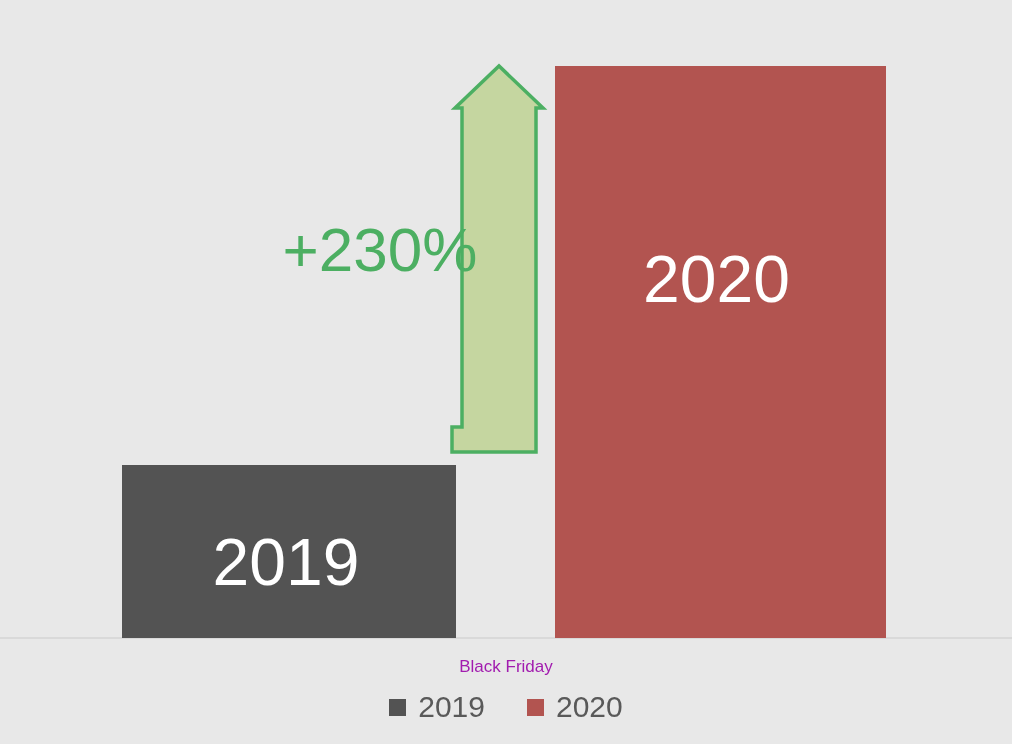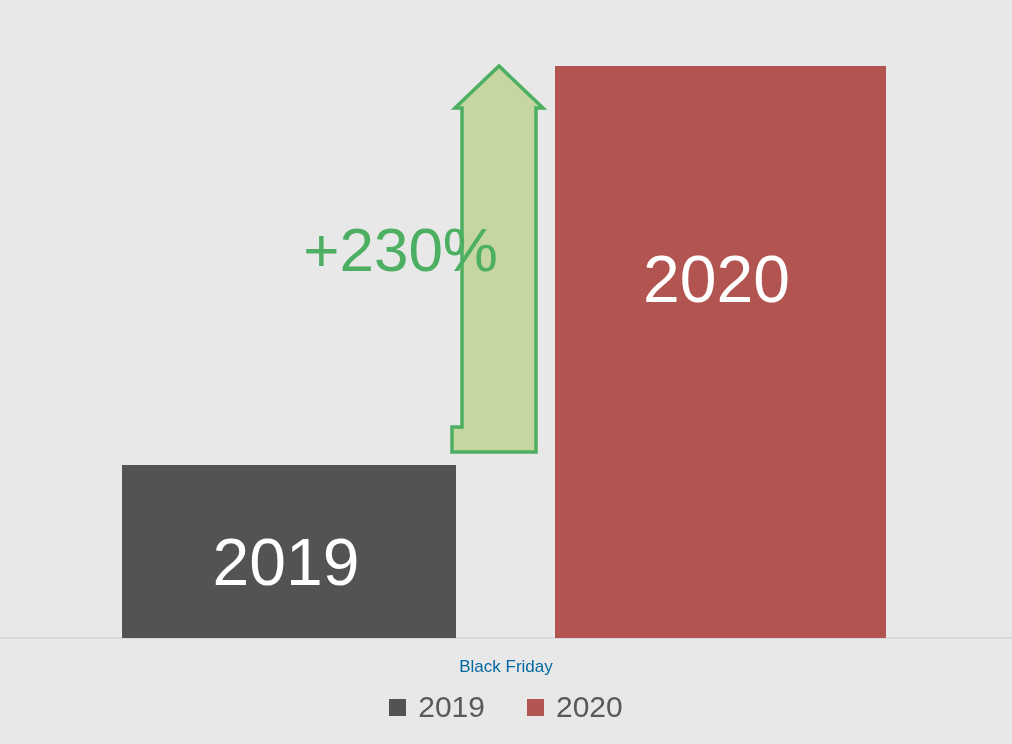--- a/index.html
+++ b/index.html
@@ -82,21 +82,21 @@
   .growth-arrow svg {
     display: block;
     overflow: visible;
   }
   
   .growth-label {
     position: absolute;
     left: 262px;
     top: 219px;
     width: 236px;
-    text-align: right;
+    text-align: center;
     color: #4caf62;
     font-size: 62px;
     font-weight: 400;
     line-height: 1;
     white-space: nowrap;
     user-select: none;
   }
   
   .category-label {
     position: absolute;
@@ -159,21 +159,21 @@
     <div class="growth-arrow">
       <svg width="106" height="402" viewBox="0 0 106 402" xmlns="http://www.w3.org/2000/svg">
         <polygon points="7,369 7,394 91,394 91,50 98,50 54,8 10,50 17,50 17,369" fill="#c5d6a0" stroke="#4caf62" stroke-width="3.5" stroke-linejoin="miter"></polygon>
       </svg>
     </div>
 
     <div class="growth-label" style="color: rgb(76, 175, 98);">+230%</div>
 
   </div>
 
-  <div class="category-label" style="color: #0369a1;">Black Friday</div>
+  <div class="category-label" style="color: #a21caf;">Black Friday</div>
 
   <div class="legend">
     <div class="legend-item">
       <span class="legend-swatch" style="background:#535353"></span>
       <span class="legend-text" style="color: rgb(89, 89, 89);">2019</span>
     </div>
     <div class="legend-item">
       <span class="legend-swatch" style="background:#b25450"></span>
       <span class="legend-text" style="color: rgb(89, 89, 89);">2020</span>
     </div>

